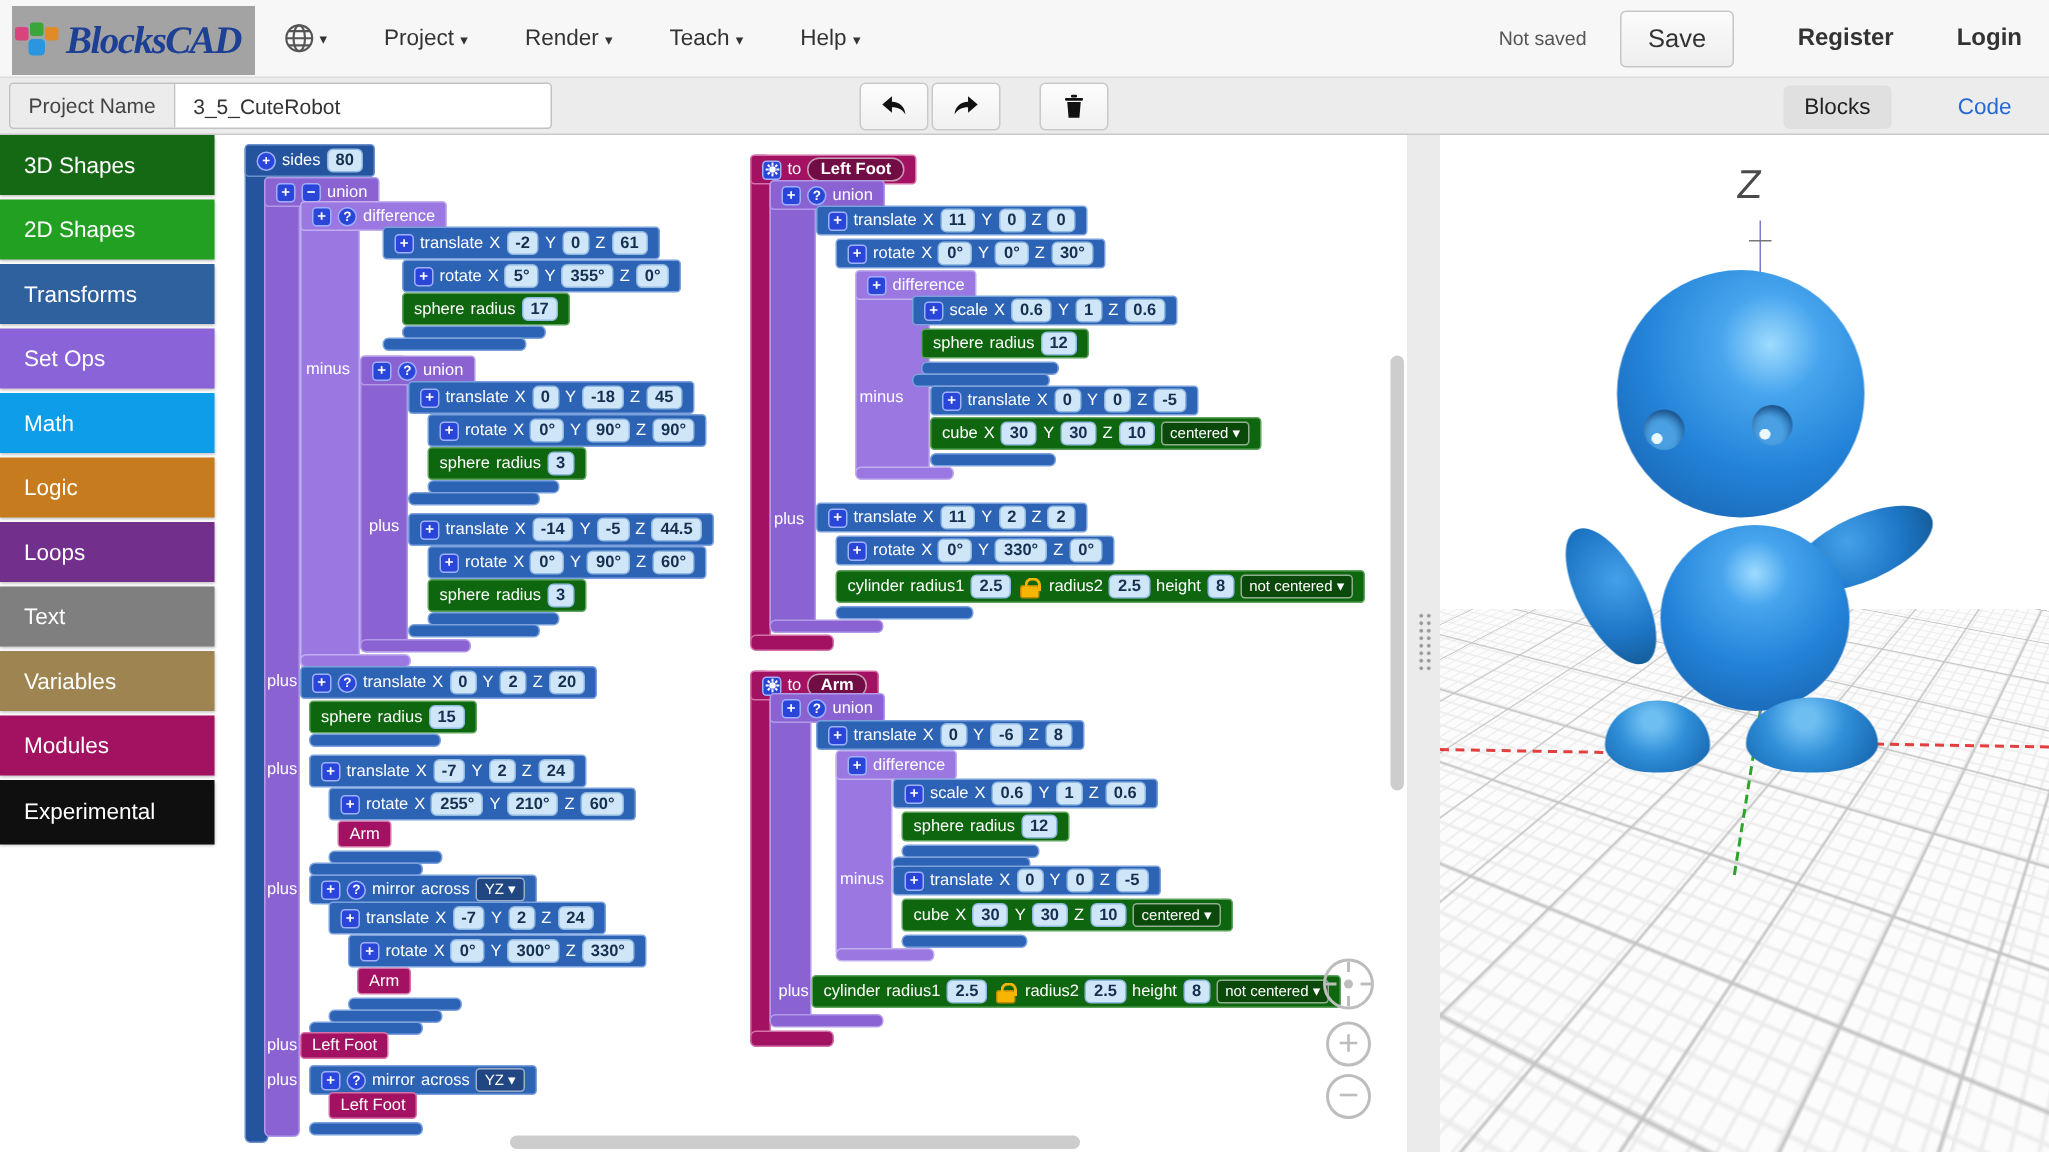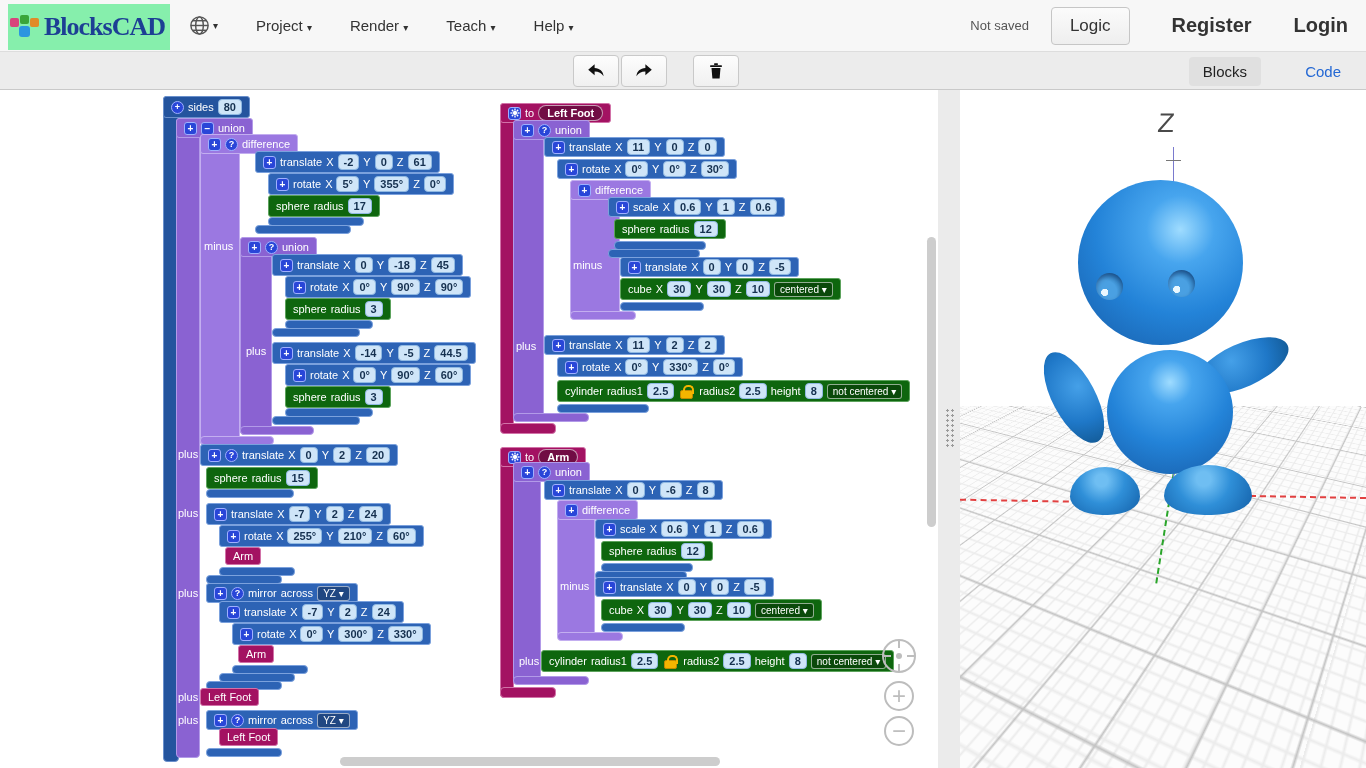--- a/index.html
+++ b/index.html
@@ -1,29 +1,29 @@
 <!DOCTYPE html>
 <html><head>
 <meta charset="utf-8">
 <style>
   * { margin:0; padding:0; box-sizing:border-box; }
   html,body { width:1366px; height:768px; overflow:hidden; font-family:"Liberation Sans",sans-serif; background:#fff; }
   #app { position:relative; width:1366px; height:768px; }
 
   
   #navbar { position:absolute; left:0; top:0; width:1366px; height:52px; background:#f7f7f7; border-bottom:1px solid #ddd; display:flex; align-items:center; }
-  #logo { width:162px; height:46px; margin:3px 0 0 8px; background:#86efac; display:flex; align-items:center; gap:4px; padding-left:2px; }
+  #logo { width:162px; height:46px; margin:3px 0 0 8px; background:#a3a3a3; display:flex; align-items:center; gap:4px; padding-left:2px;font-style:italic; }
   #logo-text { font-family:"Liberation Serif",serif; font-weight:bold; font-size:26px; color:#1d3f94; letter-spacing:-1px; }
   .nav-item { font-size:15px; color:#333; margin-left:38px; cursor:pointer; }
   .caret { font-size:10px; color:#333; }
   #globe-wrap { margin-left:18px; display:flex; align-items:center; gap:2px; }
   #nav-right { margin-left:auto; display:flex; align-items:center; margin-right:18px; }
   #not-saved { font-size:13px; color:#555; margin-right:22px; }
   #save-btn { font-size:17px; color:#333; background:linear-gradient(#fbfbfb,#eee); border:1px solid #c6c6c6; border-radius:4px; padding:8px 18px; cursor:pointer; }
-  #register, #login { font-size:20px; font-weight:bold; color:#333; margin-left:42px; cursor:pointer; }
+  #register, #login { font-size:16px; font-weight:bold; color:#333; margin-left:42px; cursor:pointer; }
 
   
   #projectbar { position:absolute; left:0; top:52px; width:1366px; height:38px; background:#ececec; border-bottom:1px solid #c9c9c9; }
   #pn-group { position:absolute; left:6px; top:3px; height:31px; display:flex; border:1px solid #c2c2c2; border-radius:3px; overflow:hidden; }
   #pn-label { background:#ececec; font-size:14px; color:#444; padding:6px 12px; border-right:1px solid #c2c2c2; }
   #pn-input { width:250px; background:#fff; border:none; font-size:14px; color:#333; padding:0 12px; font-family:"Liberation Sans",sans-serif; }
   .tool-btn { position:absolute; top:3px; width:46px; height:32px; background:linear-gradient(#fdfdfd,#f0f0f0); border:1px solid #c9c9c9; border-radius:4px; display:flex; align-items:center; justify-content:center; cursor:pointer; }
   #tab-blocks { position:absolute; right:105px; top:5px; font-size:15px; color:#222; background:#e0e0e0; border-radius:4px; padding:6px 14px; cursor:pointer; }
   #tab-code { position:absolute; right:25px; top:11px; font-size:15px; color:#2468d4; cursor:pointer; }
 
@@ -123,27 +123,31 @@
           <line x1="4.5" y1="17" x2="19.5" y2="17"></line>
       </svg>
       <span class="caret">▾</span>
     </div>
     <span class="nav-item"><span>Project</span> <span class="caret">▾</span></span>
     <span class="nav-item"><span>Render</span> <span class="caret">▾</span></span>
     <span class="nav-item"><span>Teach</span> <span class="caret">▾</span></span>
     <span class="nav-item"><span>Help</span> <span class="caret">▾</span></span>
     <div id="nav-right">
       <span id="not-saved">Not saved</span>
-      <button id="save-btn">Logic</button>
+      <button id="save-btn">Save</button>
       <span id="register">Register</span>
       <span id="login">Login</span>
     </div>
   </div>
 
   <div id="projectbar">
+    <div id="pn-group">
+      <span id="pn-label">Project Name</span>
+      <input id="pn-input" value="3_5_CuteRobot" style="">
+    </div>
     <div class="tool-btn" style="left:573px">
       <svg width="24" height="22" viewBox="0 0 24 24">
           <path d="M10.5 4.5 L3.5 10.5 L10.5 16.5 L10.5 12.6 C15 12.6 18.2 14.2 20.3 17.8 C19.8 11.8 16 9 10.5 8.6 Z" fill="#111"></path>
         </svg>
     </div>
     <div class="tool-btn" style="left:621px">
       <svg width="24" height="22" viewBox="0 0 24 24" style="transform:scaleX(-1)">
           <path d="M10.5 4.5 L3.5 10.5 L10.5 16.5 L10.5 12.6 C15 12.6 18.2 14.2 20.3 17.8 C19.8 11.8 16 9 10.5 8.6 Z" fill="#111"></path>
         </svg>
     </div>
@@ -151,20 +155,33 @@
       <svg width="18" height="20" viewBox="0 0 24 26">
           <path d="M6 9 h12 l-1.2 14 h-9.6 z" fill="#111"></path>
           <rect x="4" y="5.4" width="16" height="2.4" rx="1" fill="#111"></rect>
           <rect x="9.3" y="2.6" width="5.4" height="2.4" rx="1" fill="#111"></rect>
         </svg>
     </div>
     <span id="tab-blocks">Blocks</span>
     <span id="tab-code">Code</span>
   </div>
 
+  <div id="sidebar">
+    <div class="cat c0">3D Shapes</div>
+    <div class="cat c1">2D Shapes</div>
+    <div class="cat c2">Transforms</div>
+    <div class="cat c3">Set Ops</div>
+    <div class="cat c4">Math</div>
+    <div class="cat c5">Logic</div>
+    <div class="cat c6">Loops</div>
+    <div class="cat c7">Text</div>
+    <div class="cat c8">Variables</div>
+    <div class="cat c9">Modules</div>
+    <div class="cat c10">Experimental</div>
+  </div>
 
   <div id="canvas">
 
     <div class="spine bbd" style="left:15px;top:6px;width:16px;height:666px"></div>
     <div class="spine bp" style="left:28px;top:28px;width:24px;height:640px"></div>
     <div class="spine bp2" style="left:52px;top:44px;width:40px;height:312px"></div>
     <div class="spine bp" style="left:92px;top:147px;width:32px;height:198px"></div>
 
     <div class="row bbd" style="left:15px;top:6px">
       <span class="ici">+</span>

